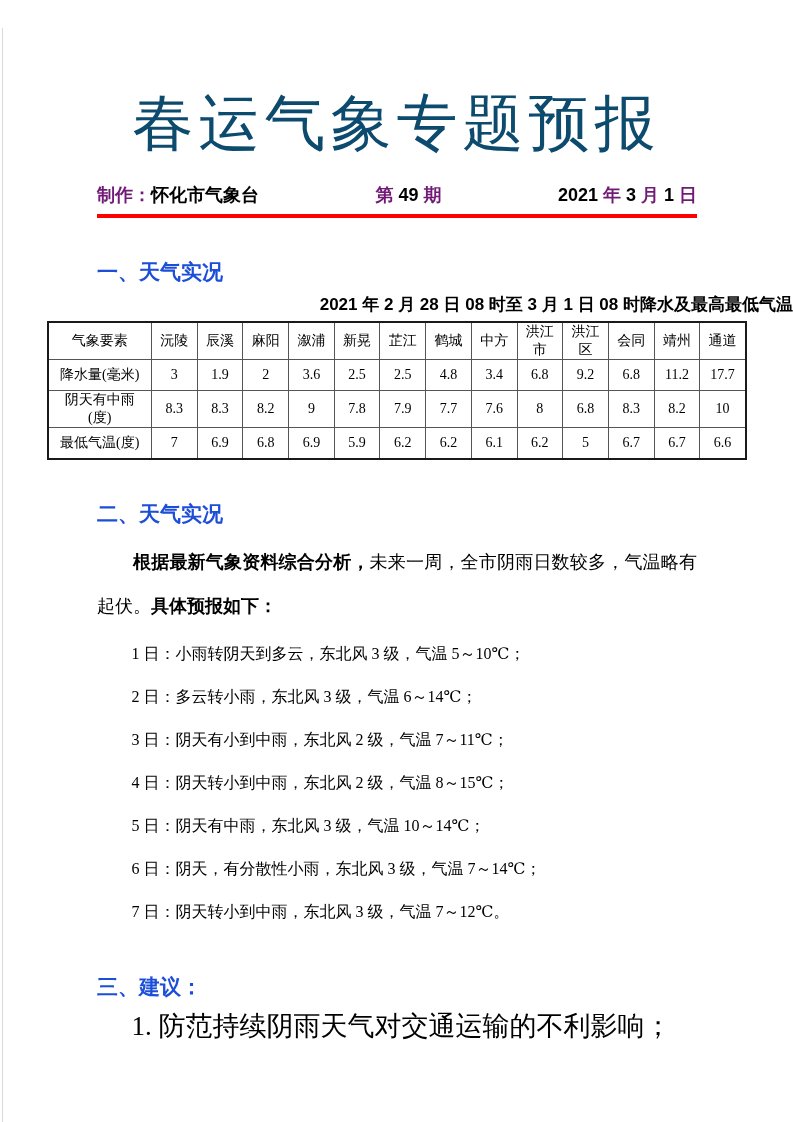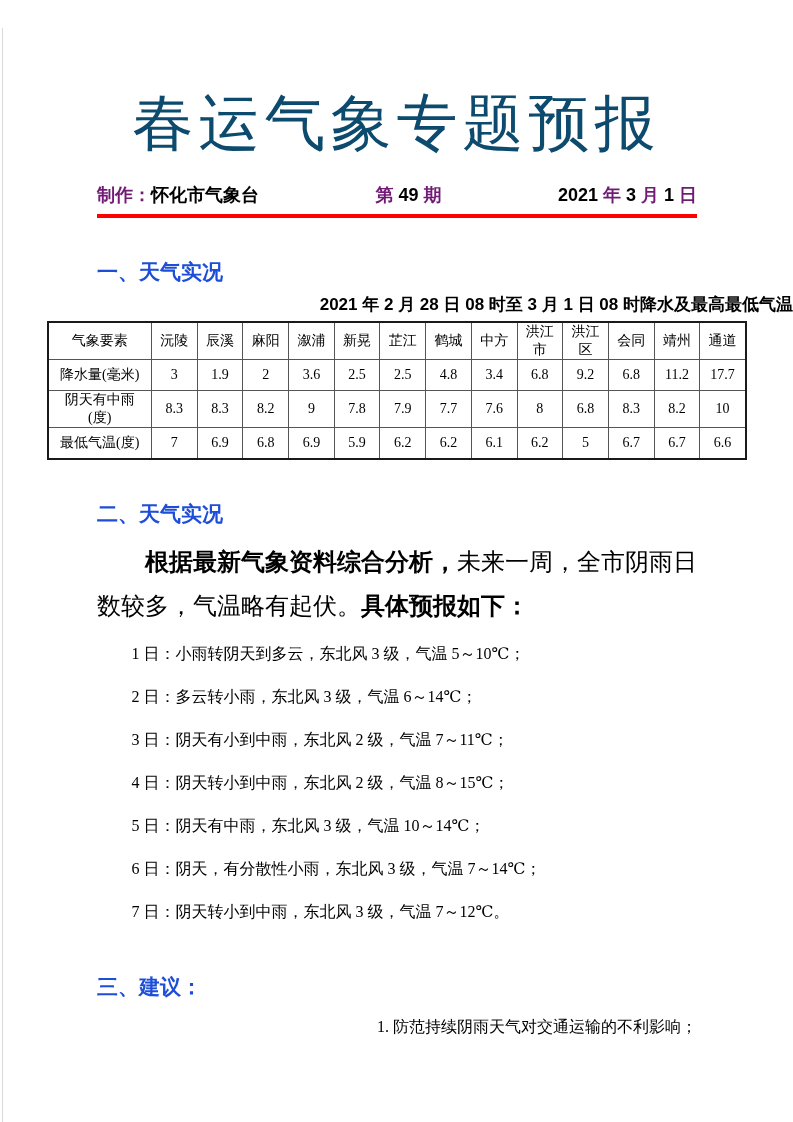--- a/index.html
+++ b/index.html
@@ -86,21 +86,21 @@
     height: 30px;
     padding: 0 8px;
     text-align: center;
     vertical-align: middle;
     font-weight: normal;
     overflow: hidden;
   }
   table.weather .col-label { width: 104px; }
   .intro {
     margin: 12px 0 0 0;
-    font-size: 24px;
+    font-size: 18px;
     line-height: 44px;
     text-align: justify;
     text-indent: 2em;
   }
   .intro .b { font-weight: bold; }
   .days {
     margin: 4px 0 0 0;
     padding: 0 0 0 2.15em;
   }
   .day-line {
@@ -108,24 +108,23 @@
     font-size: 16px;
     line-height: 43px;
     white-space: nowrap;
   }
   .suggestions-list {
     margin: 4px 0 0 0;
     padding: 0 0 0 2.15em;
   }
   .suggestion-item {
     margin: 0;
-    font-size: 16px;
+    font-size: 27px;
     line-height: 43px;
     white-space: nowrap;
-    text-align: right;
   }
   .sec3-heading { }
 </style>
 </head>
 <body>
 
 <div class="page-left-edge"></div>
 
 <h1 class="doc-title">春运气象专题预报</h1>
 

